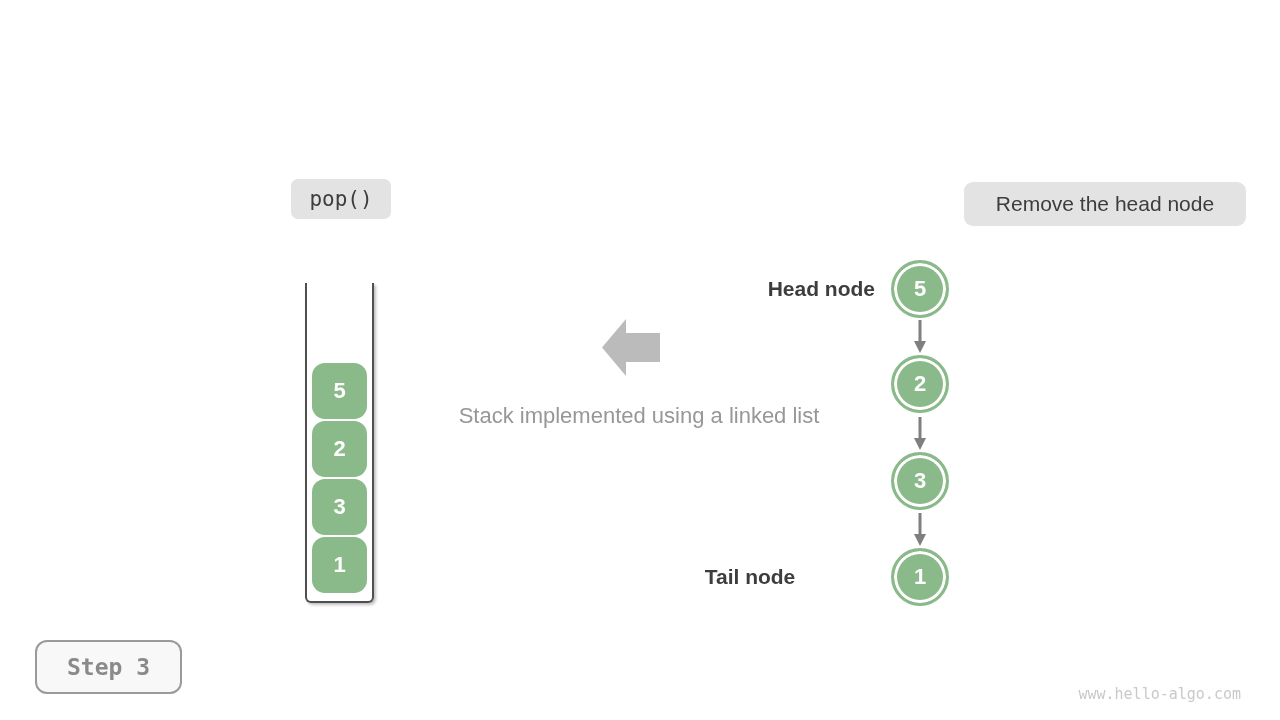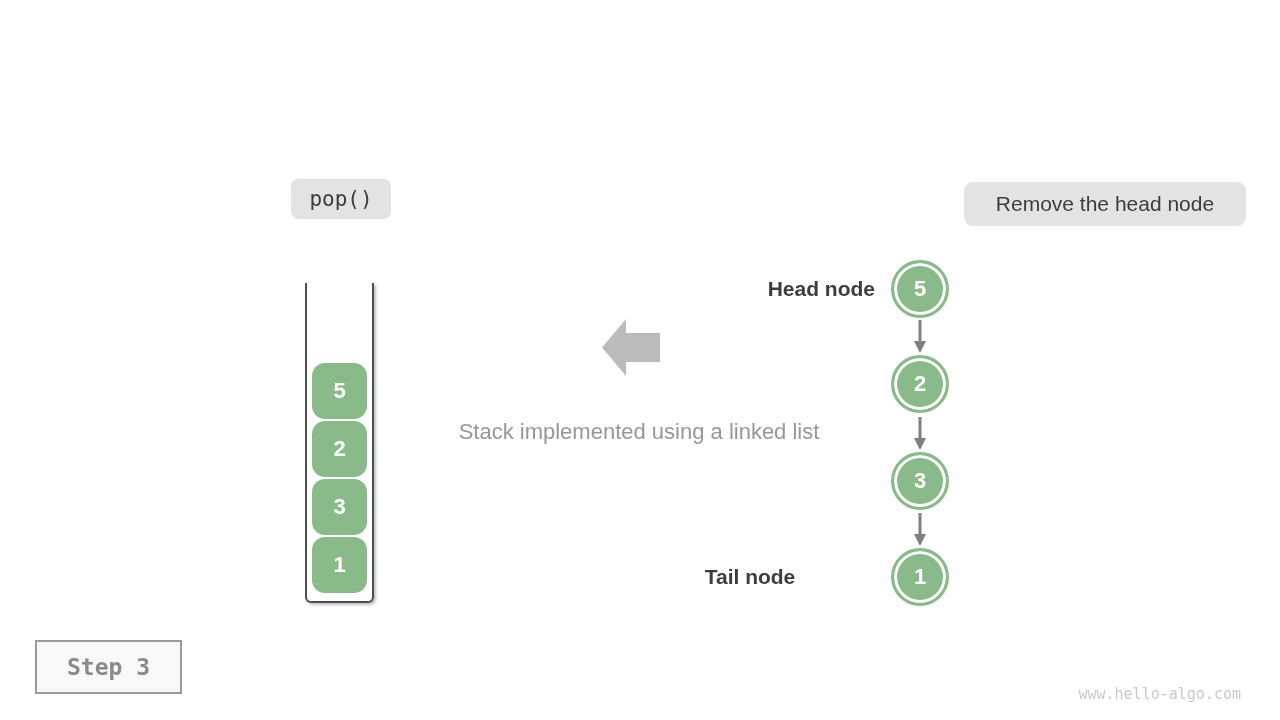--- a/index.html
+++ b/index.html
@@ -71,21 +71,20 @@
   }
 
   
   #caption {
     position: absolute;
     left: 339px; top: 403px;
     width: 600px;
     text-align: center;
     color: #979797;
     font-size: 22px;
-    margin-top: 16px;
   }
 
   
   .ll-node {
     position: absolute;
     left: 891px;
     width: 58px; height: 58px;
     border-radius: 50%;
     background: #8ab98a;
     border: 3px solid #8ab98a;
@@ -123,21 +122,21 @@
   #head-label { top: 277px; }
   #tail-label { top: 565px; text-align: center; }
 
   
   #step-box {
     position: absolute;
     left: 35px; top: 640px;
     width: 147px; height: 54px;
     background: #f8f8f8;
     border: 2px solid #9a9a9a;
-    border-radius: 0;
+    border-radius: 12px;
     display: flex;
     align-items: center;
     justify-content: center;
     color: #8a8a8a;
     font-family: "DejaVu Sans Mono", monospace;
     font-size: 23px;
     font-weight: bold;
   }
   #watermark {
     position: absolute;

